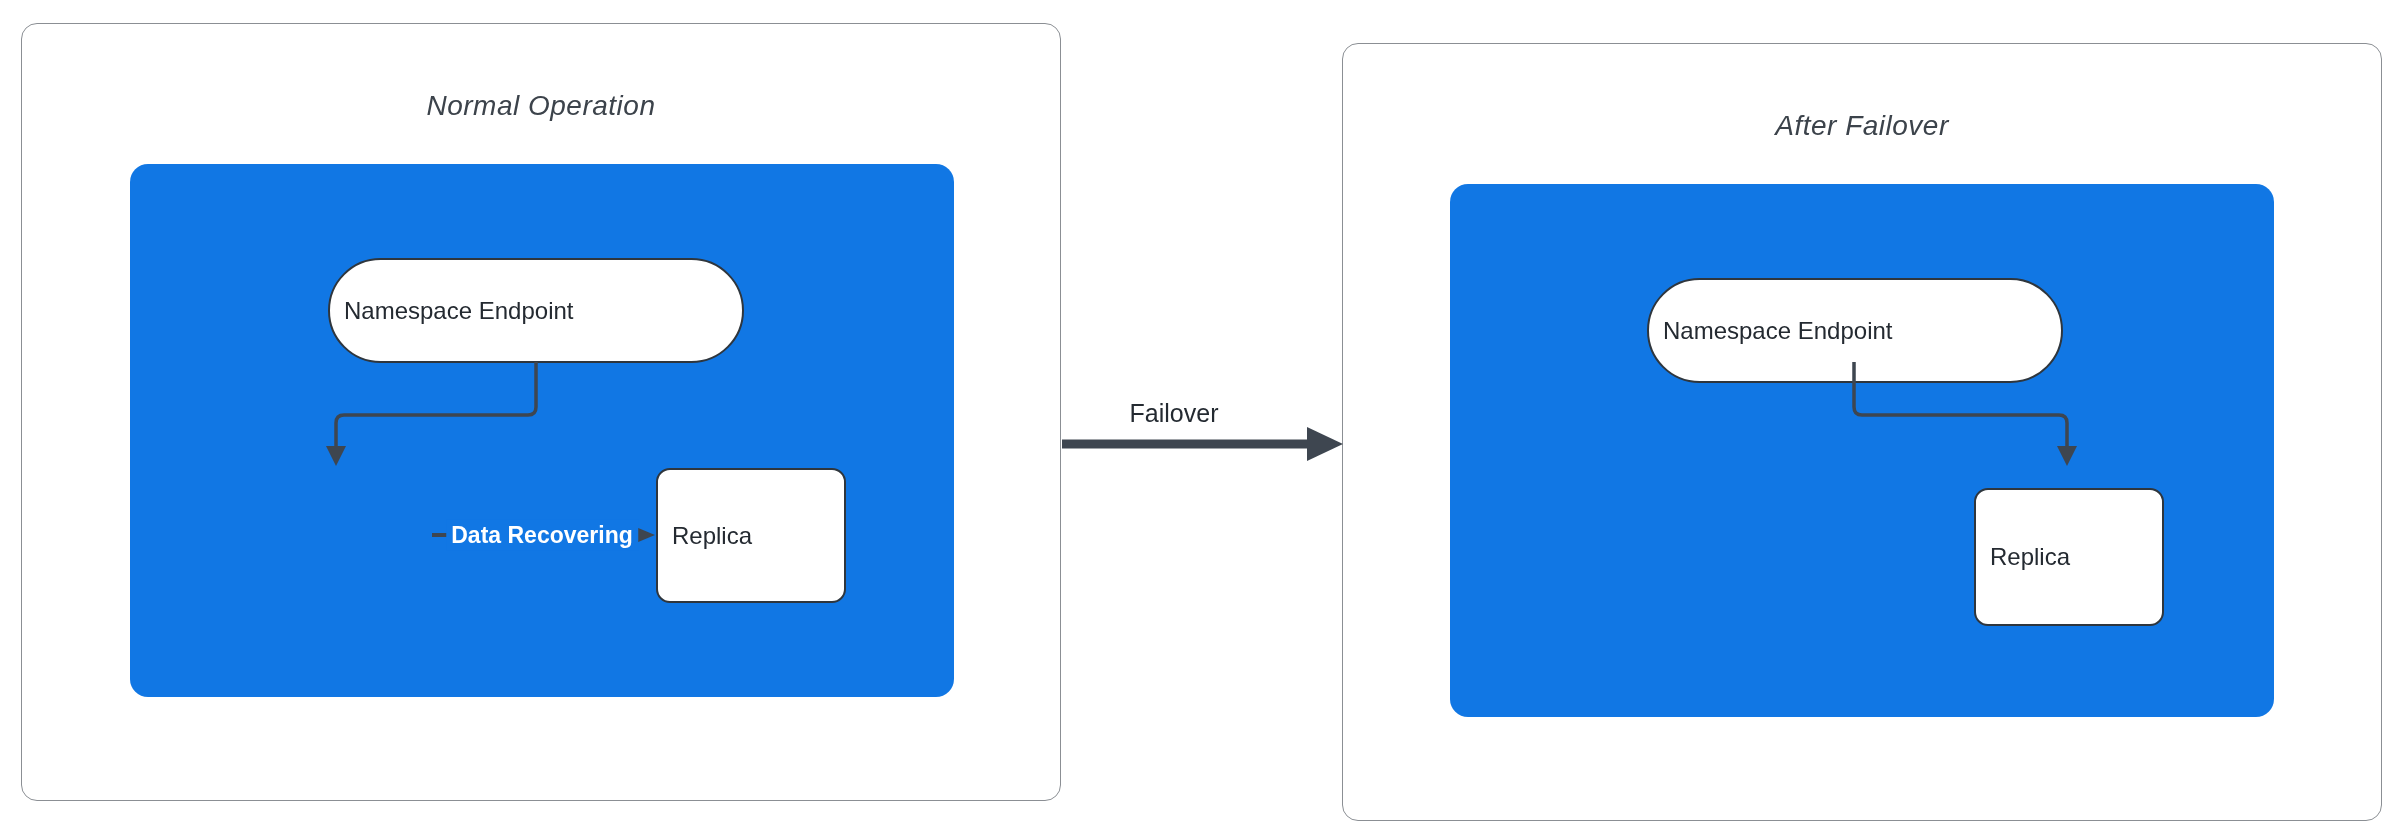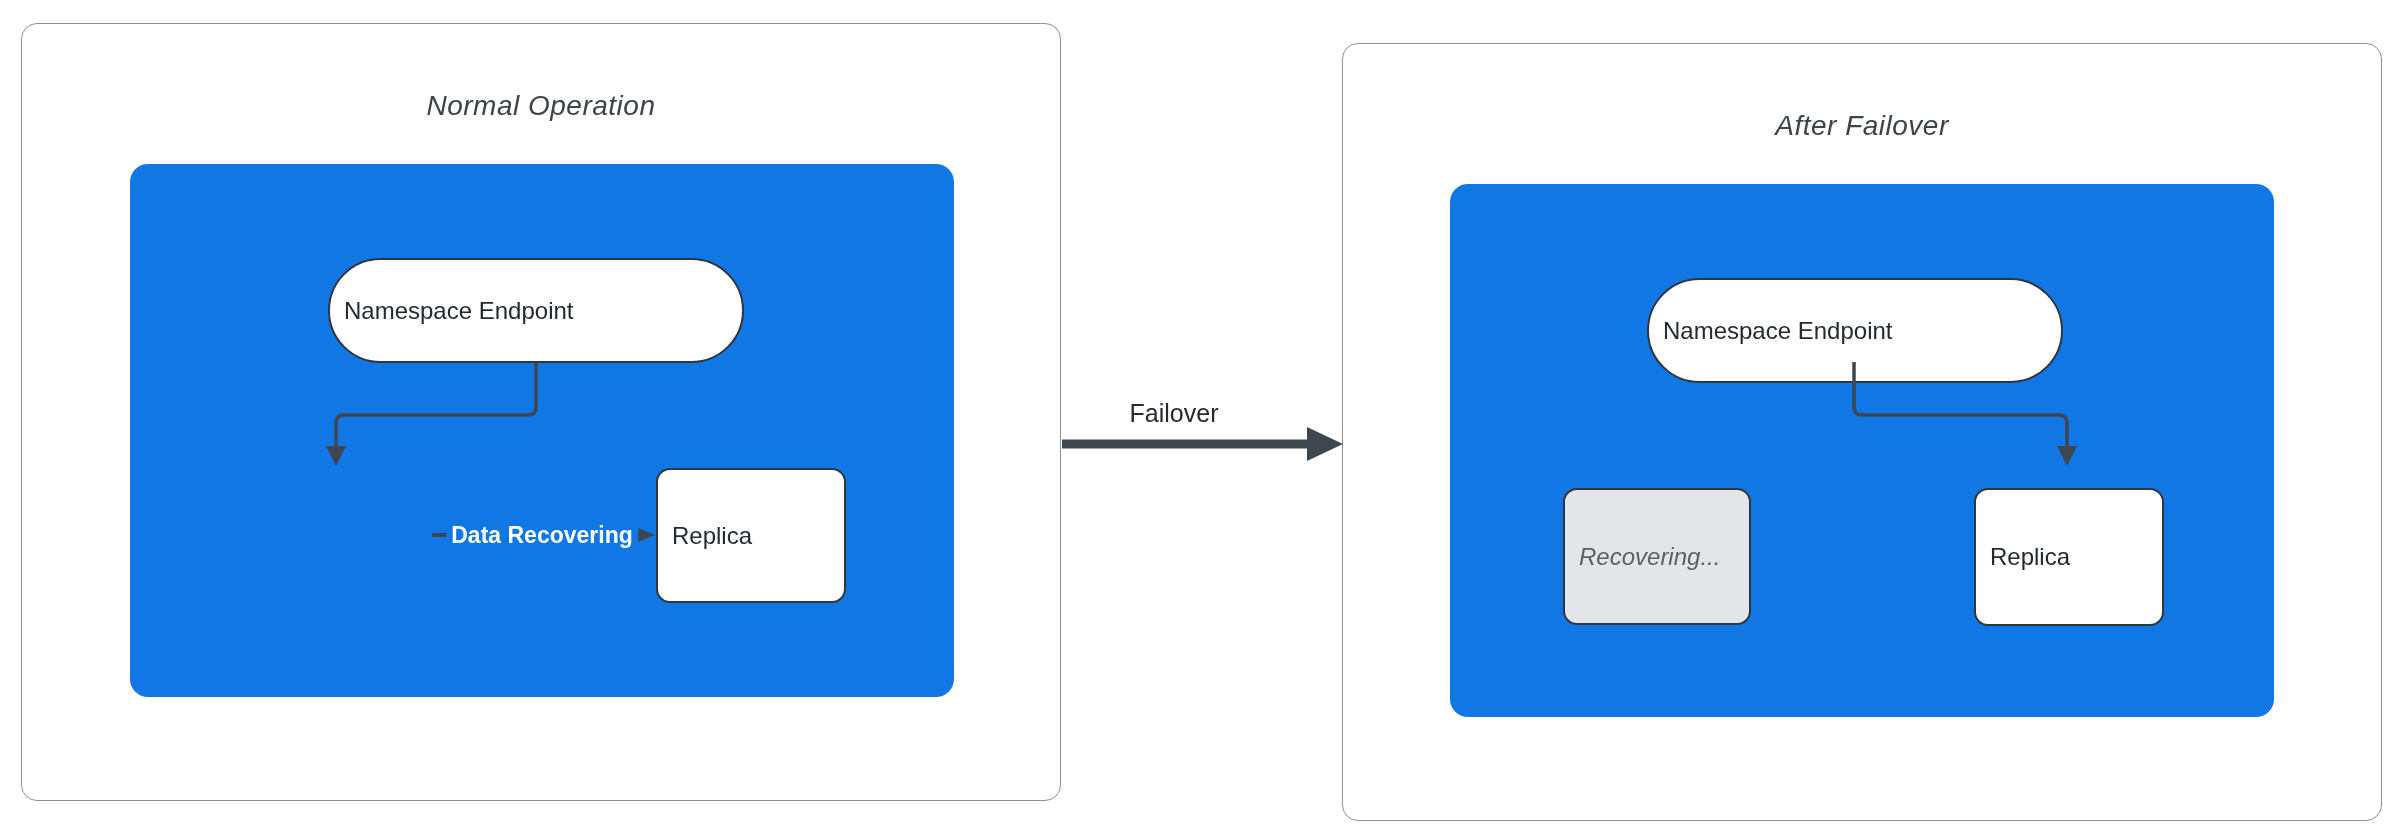--- a/index.html
+++ b/index.html
@@ -131,23 +131,20 @@
   </section>
 
   <section class="panel panel-right">
     <div class="panel-title">After Failover</div>
 
     <div class="cluster">
       <div class="node stadium">
         <span class="node-label">Namespace Endpoint</span>
       </div>
 
-      <div class="node rect node-recovering">
-        <span class="node-label">Recovering...</span>
-      </div>
 
       <div class="node rect node-replica-r">
         <span class="node-label">Replica</span>
       </div>
     </div>
   </section>
 
   <svg class="edges" viewBox="0 0 2407 828" aria-hidden="true">
 
     <path class="edge-line" stroke-width="3.5" d="M536,362 L536,407 Q536,415 528,415 L344,415 Q336,415 336,423 L336,450"></path>

